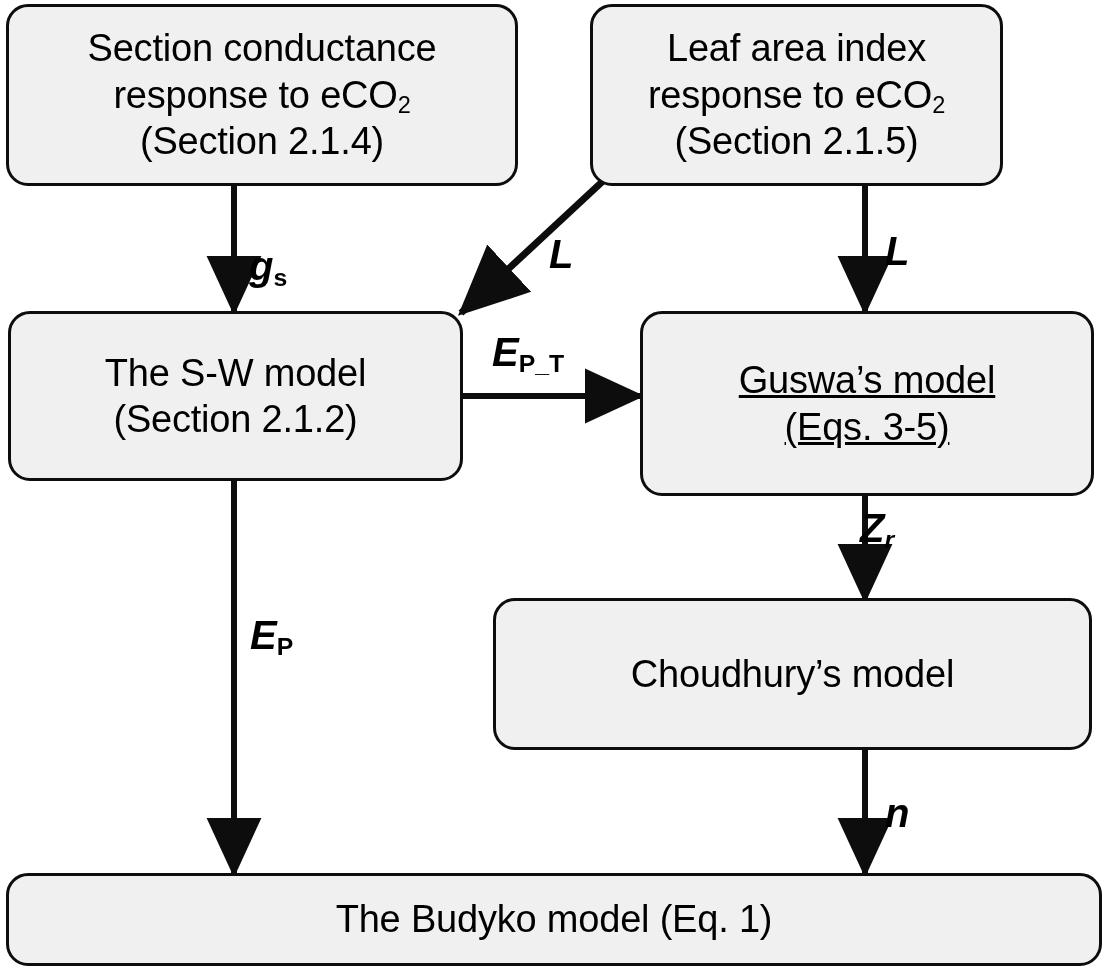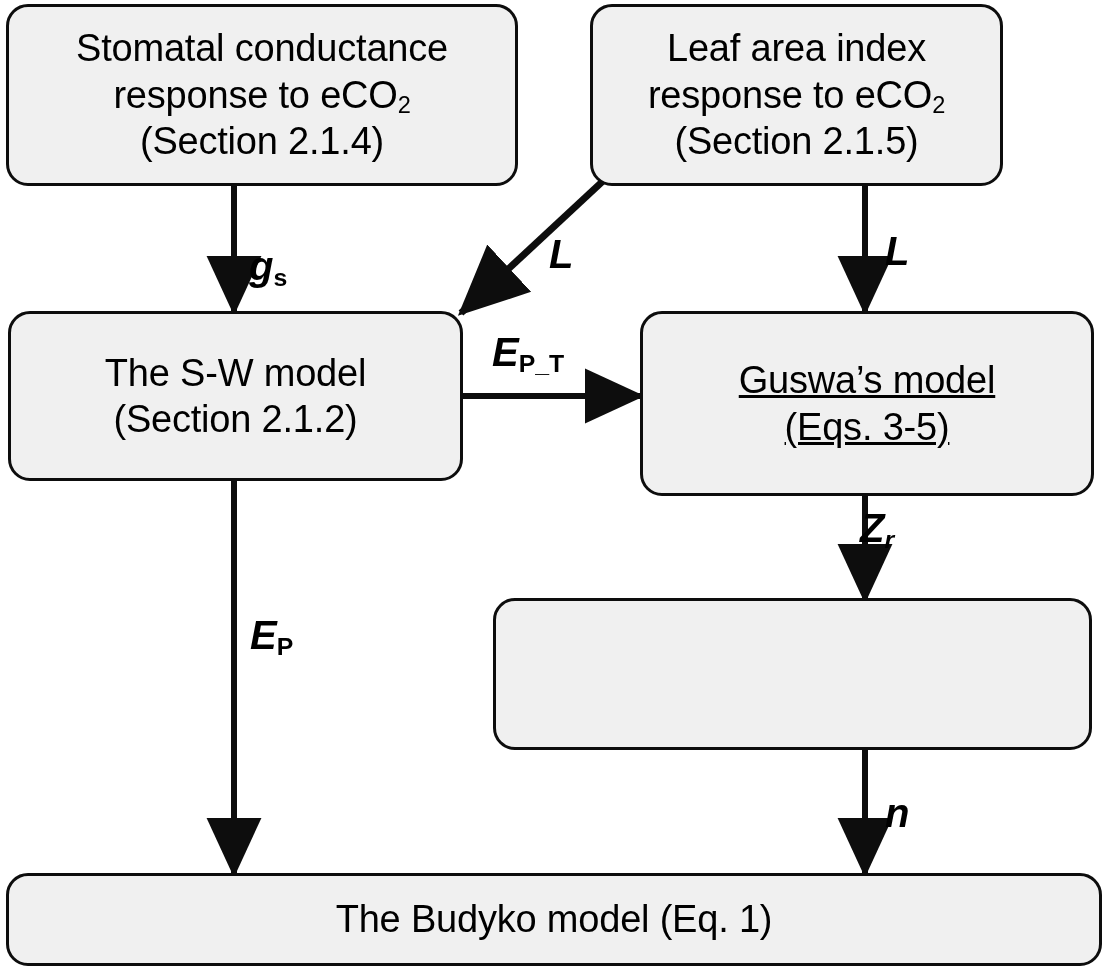--- a/index.html
+++ b/index.html
@@ -92,21 +92,21 @@
 
     <line x1="865" y1="467" x2="865" y2="600" stroke="#0d0d0d" stroke-width="6" marker-end="url(#ah)"></line>
 
     <line x1="234" y1="467" x2="234" y2="874" stroke="#0d0d0d" stroke-width="6" marker-end="url(#ah)"></line>
 
     <line x1="865" y1="749" x2="865" y2="874" stroke="#0d0d0d" stroke-width="6" marker-end="url(#ah)"></line>
   </svg>
 
   <div class="node" style="left:6px; top:4px; width:512px; height:182px;">
     <div class="lines">
-      <div>Stomatal conductance</div>
+      <div>Section conductance</div>
       <div><span>response to eCO</span><sub>2</sub></div>
       <div>(Section 2.1.4)</div>
     </div>
   </div>
 
   <div class="node" style="left:590px; top:4px; width:413px; height:182px;">
     <div class="lines">
       <div>Leaf area index</div>
       <div><span>response to eCO</span><sub>2</sub></div>
       <div>(Section 2.1.5)</div>
@@ -122,20 +122,21 @@
 
   <div class="node" style="left:640px; top:311px; width:454px; height:185px;text-decoration:underline;">
     <div class="lines">
       <div>Guswa’s model</div>
       <div>(Eqs. 3-5)</div>
     </div>
   </div>
 
   <div class="node" style="left:493px; top:598px; width:599px; height:152px;">
     <div class="lines">
+      <div>Choudhury’s model</div>
     </div>
   </div>
 
   <div class="node" style="left:6px; top:873px; width:1096px; height:93px;">
     <div class="lines">
       <div>The Budyko model (Eq. 1)</div>
     </div>
   </div>
 
   <div class="edge-label plain-sub" style="left:249px; top:223px;margin-top:21px;">

